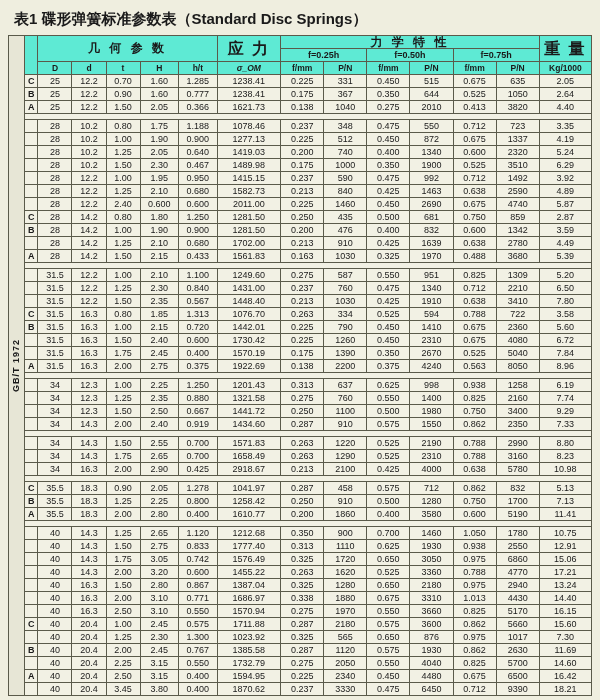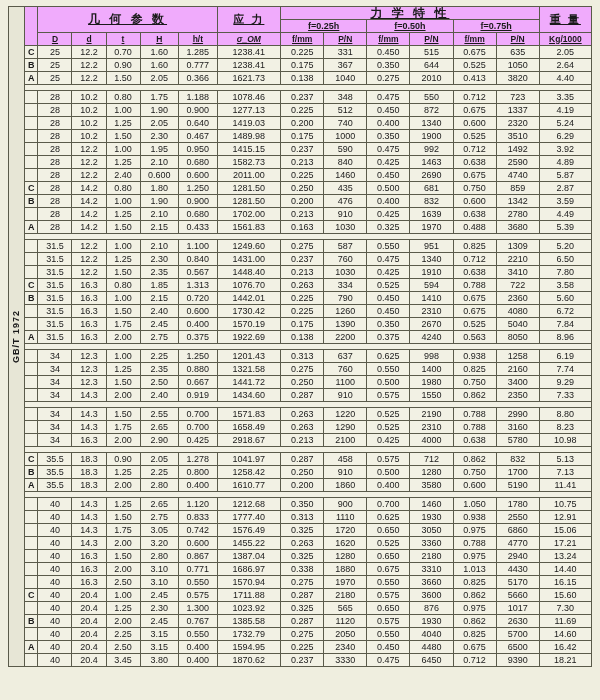--- a/index.html
+++ b/index.html
@@ -23,23 +23,23 @@
   }
   td,th{
     border:1px solid #5a5a4a;
     padding:0;
     text-align:center;
     vertical-align:middle;
     line-height:11px;
     height:12px;
     background:#f2f1e4;
   }
-  .hdr{font-weight:bold;background:#f0abfc;text-decoration:underline;}
+  .hdr{font-weight:bold;background:#5eead4;}
   .hdr-big{font-size:12px;font-weight:bold;letter-spacing:3px;}
-  .hdr-mid{font-size:11px;font-weight:bold;letter-spacing:2px;}
+  .hdr-mid{font-size:16px;font-weight:bold;letter-spacing:2px;}
   .vside{
     width:14px;
     font-size:9px;
     font-weight:bold;
     background:#e7e6d6;
   }
   .vside div{
     writing-mode:vertical-rl;
     transform:rotate(180deg);
     letter-spacing:1px;
@@ -49,20 +49,21 @@
   .grp{font-weight:bold;font-size:9px;width:12px;background:#f2f1e4;}
   .num{font-family:"Liberation Sans", sans-serif;font-size:9px;}
   .blank{height:5px;border-left:1px solid #5a5a4a;border-right:1px solid #5a5a4a;border-top:none;border-bottom:none;background:#f2f1e4;}
   .sub{font-size:8.5px;font-weight:bold;}
   .italic{font-style:italic;}
 </style>
 </head>
 <body>
 
 <div class="page">
+  <div class="title">表1  碟形弹簧标准参数表（Standard Disc Springs）</div>
 
   <table>
     <colgroup>
       <col style="width:14px">
       <col style="width:12px">
       <col style="width:30px">
         <col style="width:30px">
         <col style="width:30px">
         <col style="width:34px">
         <col style="width:34px">

